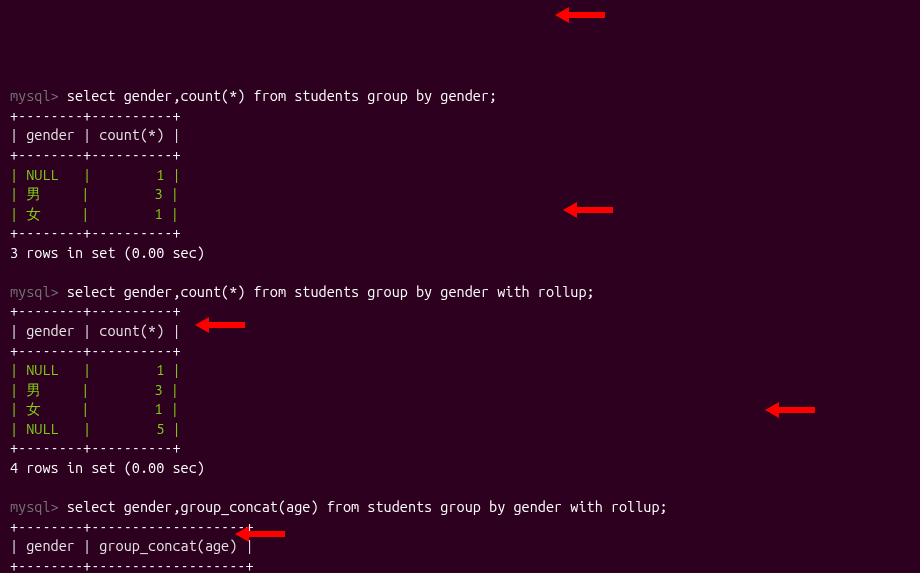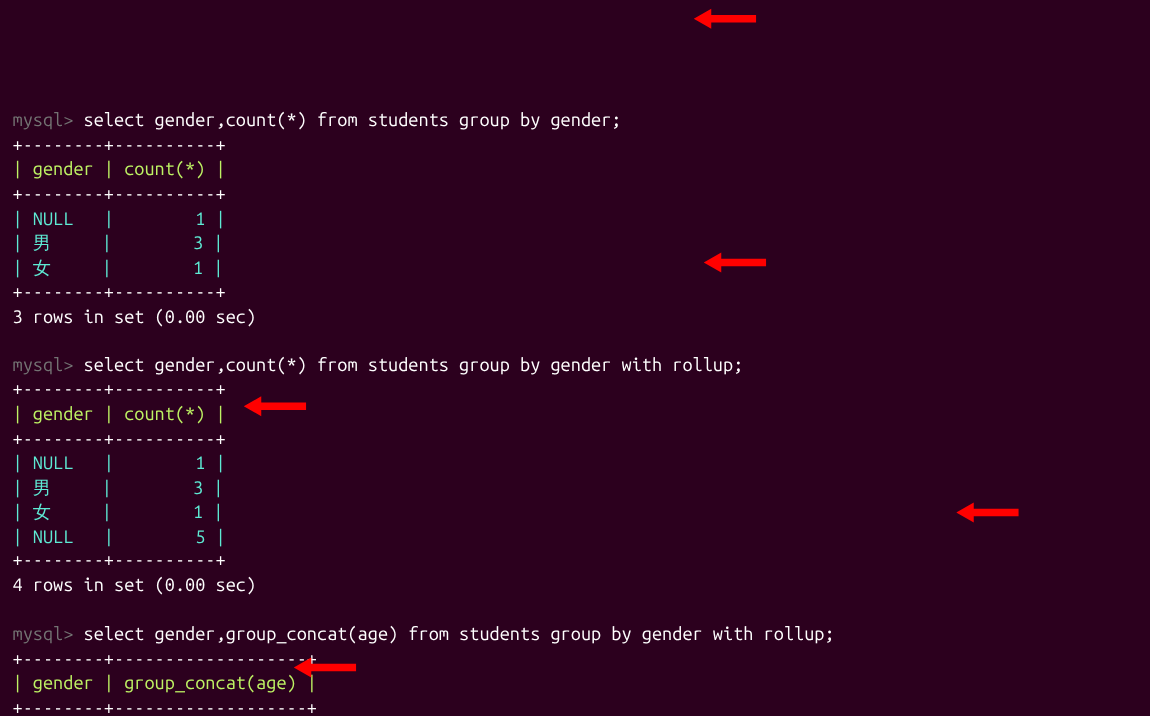--- a/index.html
+++ b/index.html
@@ -22,24 +22,24 @@
     .prompt-line {
       display: block;
     }
     .prompt {
       color: #737373;
     }
     .sep {
       color: #ffffff;
     }
     .header-row {
-      color: #bef264;
+      color: #e5e5e5;
     }
     .data-row {
-      color: #5eead4;
+      color: #84cc16;
     }
     .summary {
       color: #ffffff;
     }
     .arrow {
       position: absolute;
       width: 50px;
       height: 20px;
       pointer-events: none;
     }

